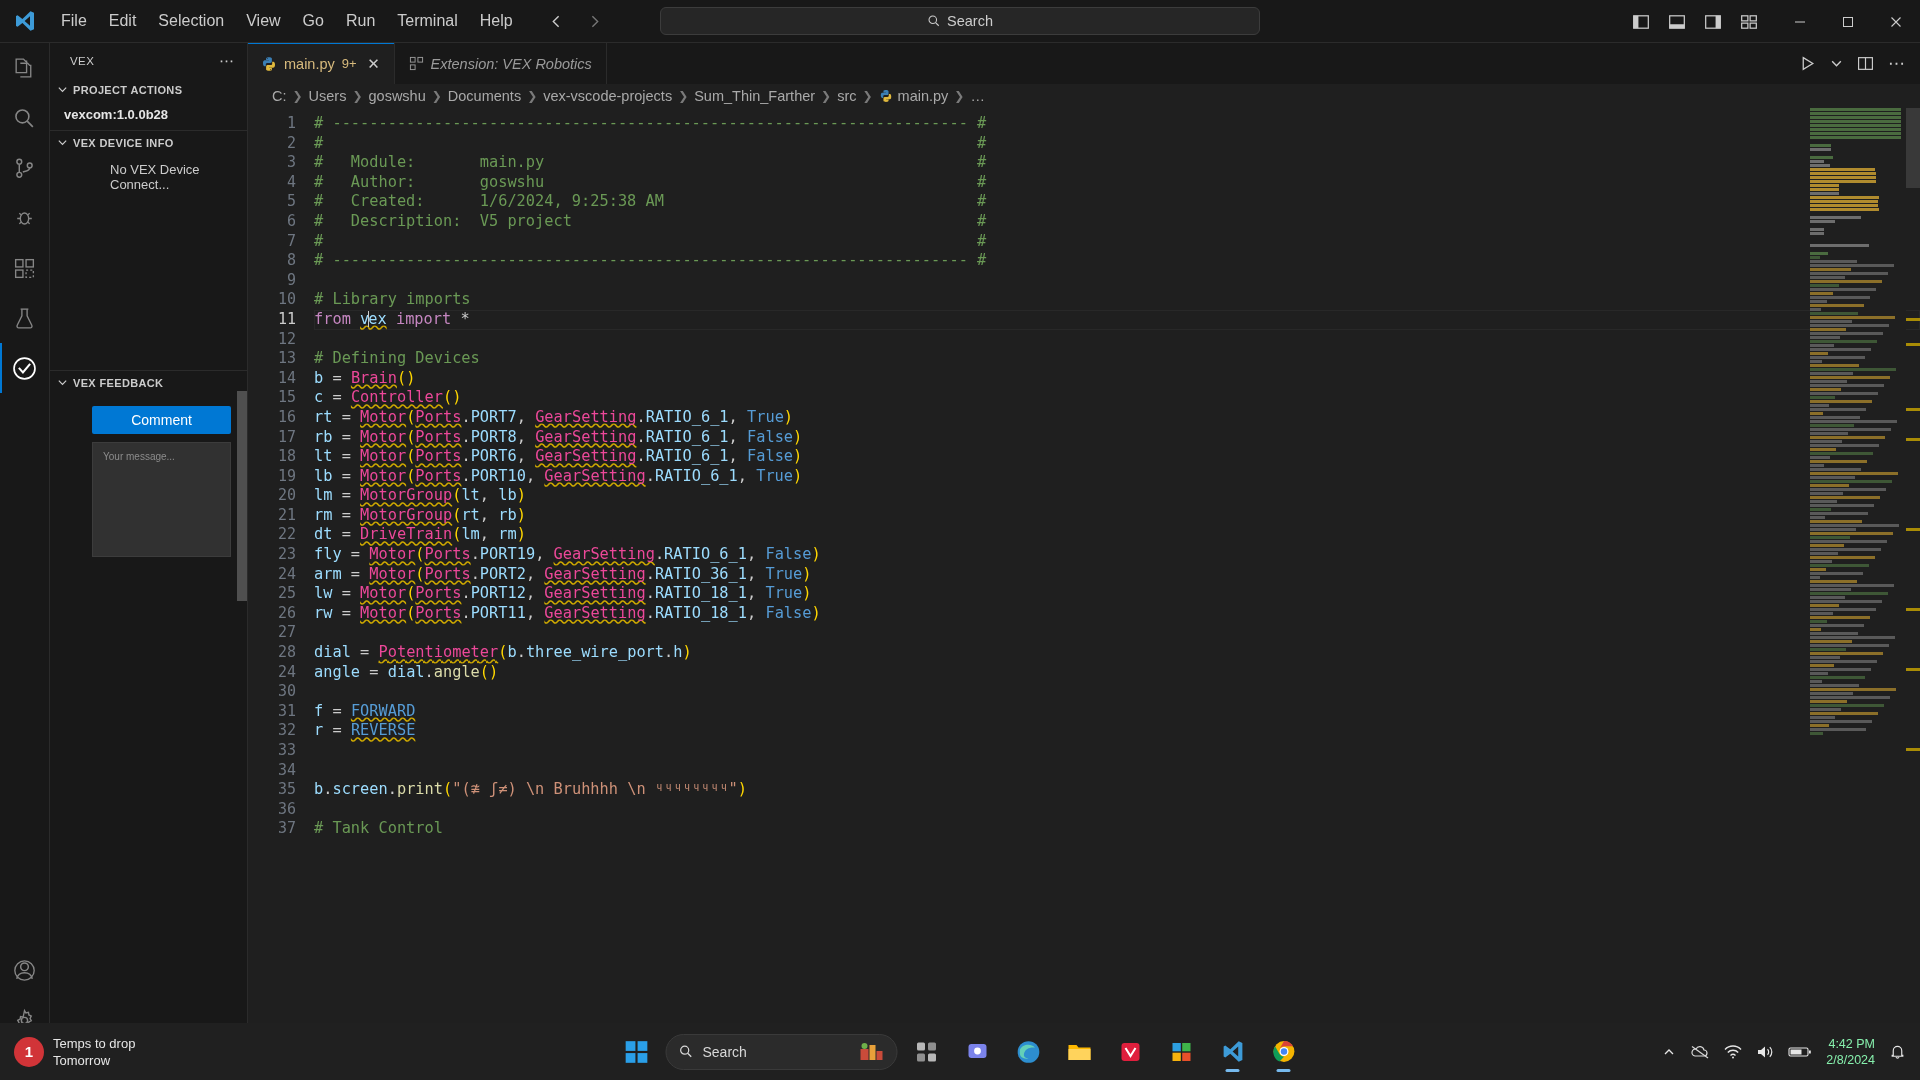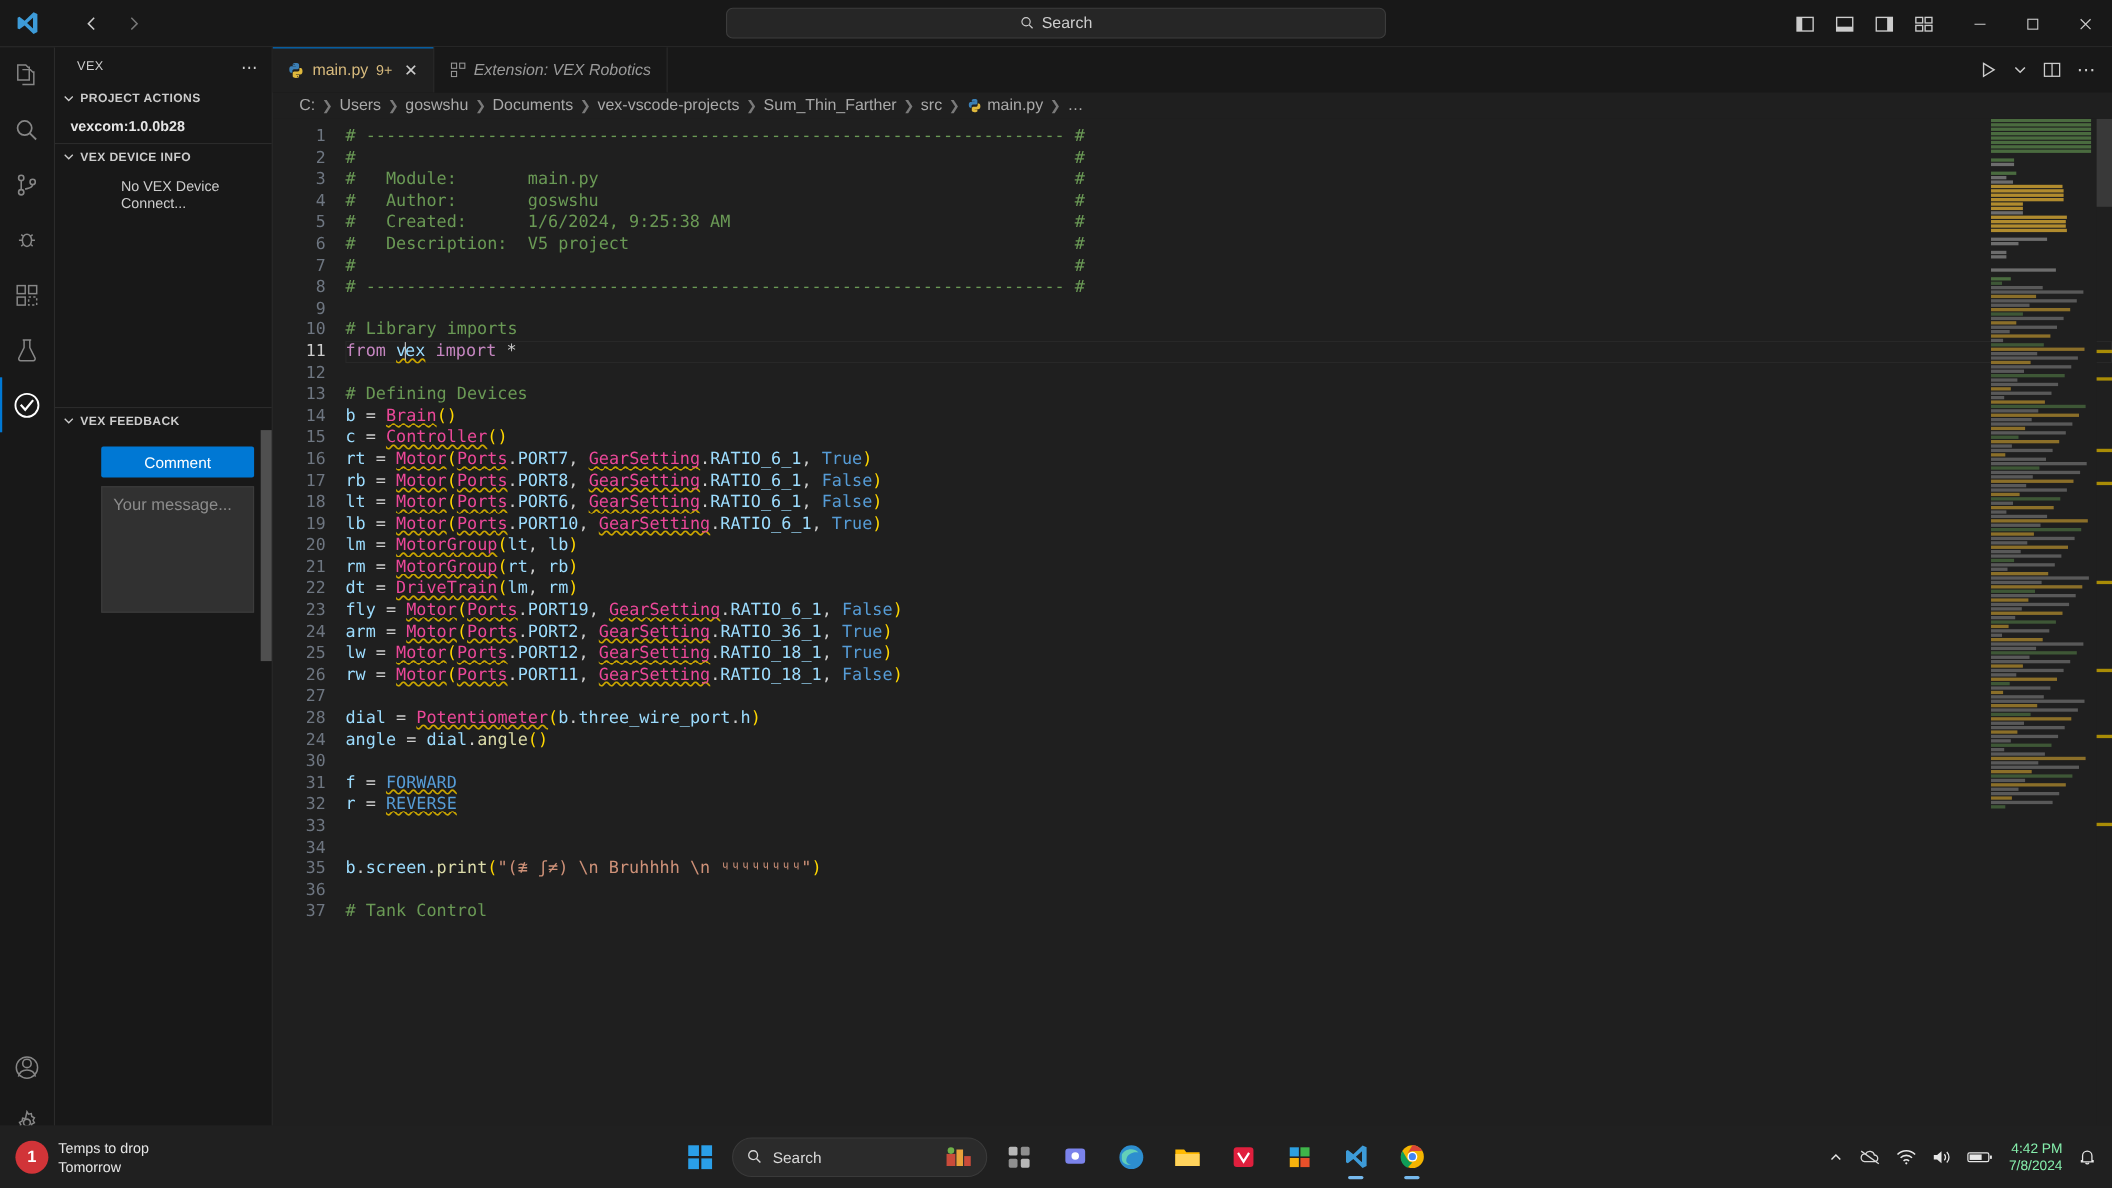--- a/index.html
+++ b/index.html
@@ -74,21 +74,21 @@
     display: flex; align-items: center; justify-content: center;
     font-size: 13.5px; border-radius: 2px; cursor: pointer;
   }
   .pane-body-actions { padding-bottom: 8px; min-height: 140px; }
   .vexcom-label { font-size: 13px; font-weight: bold; color: #e6e6e6; padding: 6px 0 8px 14px; }
   .device-pane { min-height: 240px; }
   .device-msg { font-size: 13px; color: #cccccc; padding: 8px 6px 0 60px; }
   .feedback-pane { flex: 1 1 auto; position: relative; }
   .msgbox {
     margin: 8px 16px 0 42px; background: #313131; border: 1px solid #3c3c3c;
-    height: 115px; font-size: 15px; color: #8c8c8c; padding: 8px 10px;
+    height: 115px; font-size: 10px; color: #8c8c8c; padding: 8px 10px;
   }
   .sb-scroll {
     position: absolute; right: 0; width: 10px; background: #4f4f4f; border-radius: 0;
   }
   .hscroll {
     position: absolute; left: 66px; bottom: 0; height: 5px; width: 100px; background: #4f4f4f;
   }
 
   
   .editor { flex: 1 1 auto; display: flex; flex-direction: column; min-width: 0; background: #1f1f1f; }
@@ -199,20 +199,30 @@
 </head>
 <body>
 
 <div class="app">
 
   <div class="titlebar">
     <div class="vs-logo">
       <svg width="24" height="24" viewBox="0 0 24 24">
           <path d="M17.5 2.2 9.4 9.9 4.6 6.3 3 7.1v9.8l1.6.8 4.8-3.6 8.1 7.7 3.5-1.6V3.8l-3.5-1.6zM17 7.2v9.6l-5.4-4.8L17 7.2z" fill="#3d9bd8"></path>
         </svg>
+    </div>
+    <div class="menu">
+      <div class="menu-item">File</div>
+      <div class="menu-item">Edit</div>
+      <div class="menu-item">Selection</div>
+      <div class="menu-item">View</div>
+      <div class="menu-item">Go</div>
+      <div class="menu-item">Run</div>
+      <div class="menu-item">Terminal</div>
+      <div class="menu-item">Help</div>
     </div>
     <div class="nav-arrows">
       <div class="arrow-btn">
         <svg width="17" height="17" viewBox="0 0 16 16">
             <path d="M10 3 5 8l5 5" stroke="#cccccc" stroke-width="1.3" fill="none"></path>
           </svg>
       </div>
       <div class="arrow-btn">
         <svg width="17" height="17" viewBox="0 0 16 16">
             <path d="M6 3l5 5-5 5" stroke="#777777" stroke-width="1.3" fill="none"></path>
@@ -850,21 +860,21 @@
       </span>
       <span>
         <svg width="24" height="14" viewBox="0 0 24 14">
             <rect x="1" y="3" width="19" height="8" rx="1.5" stroke="#e6e6e6" stroke-width="1.1" fill="none"></rect>
             <rect x="2.5" y="4.5" width="11" height="5" fill="#e6e6e6"></rect>
             <rect x="21" y="5.5" width="1.8" height="3" fill="#e6e6e6"></rect>
           </svg>
       </span>
       <div class="tb-clock">
         <div>4:42 PM</div>
-        <div>7/8/2024</div>
+        <div>2/8/2024</div>
       </div>
       <span>
         <svg width="17" height="17" viewBox="0 0 16 16">
             <path d="M4 11.5V7.2a4 4 0 018 0v4.3h1v1H3v-1z" stroke="#e6e6e6" stroke-width="1.1" fill="none"></path>
             <path d="M6.6 13.3a1.5 1.5 0 002.8 0" stroke="#e6e6e6" stroke-width="1.1" fill="none"></path>
           </svg>
       </span>
     </div>
   </div>
 </div>

